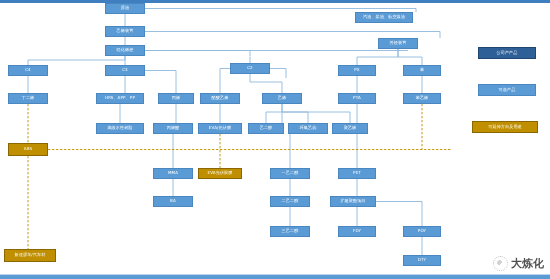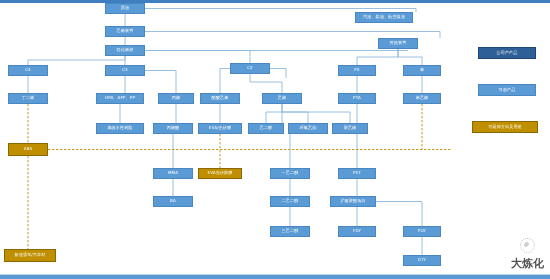--- a/index.html
+++ b/index.html
@@ -36,21 +36,20 @@
     display:flex;align-items:center;justify-content:center;
     color:#ffffff;font-size:4.1px;white-space:nowrap;
     z-index:6;
   }
   .wm{
     position:absolute;right:6px;bottom:8px;
     display:flex;align-items:center;gap:3px;
     color:#2b2b2b;font-size:11px;font-weight:bold;
     opacity:.82;z-index:20;
     font-family:Liberation Serif, serif;
-    flex-direction:column;
   }
   .wm-logo{
     width:13px;height:13px;border-radius:50%;
     position:relative;opacity:.55;
     border:1px dotted #777;
   }
   .wm-logo:before{
     content:"";position:absolute;left:3px;top:3px;
     width:6px;height:6px;border-radius:50%;
     background:radial-gradient(circle at 40% 40%,#9a9a9a 0 45%,transparent 46%);

